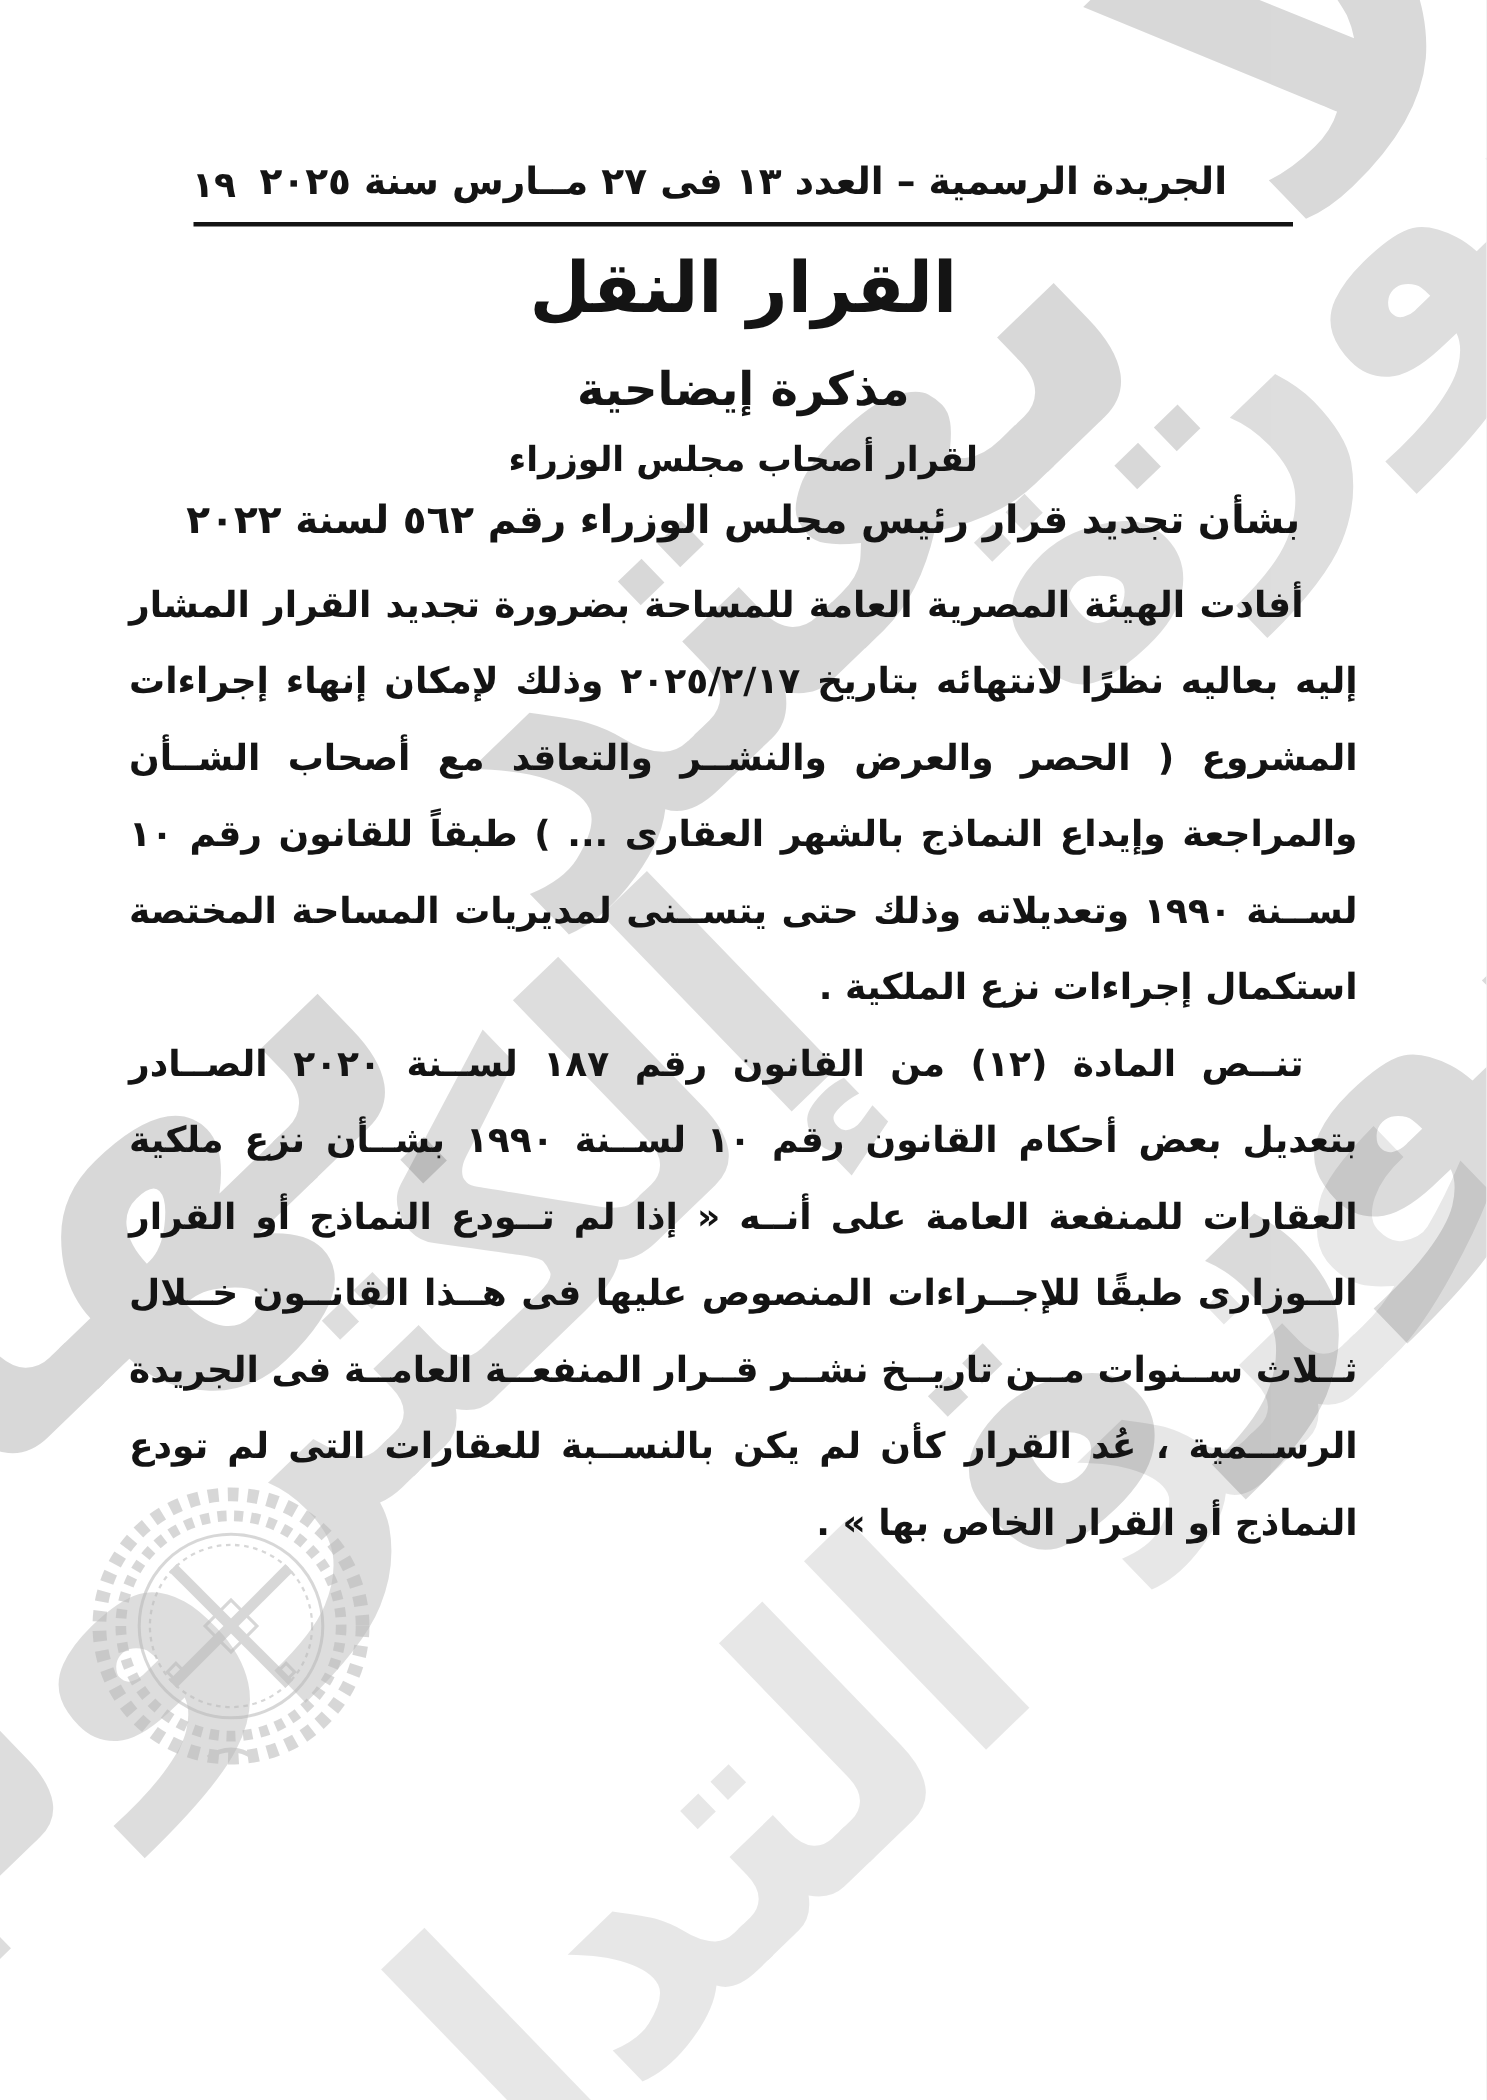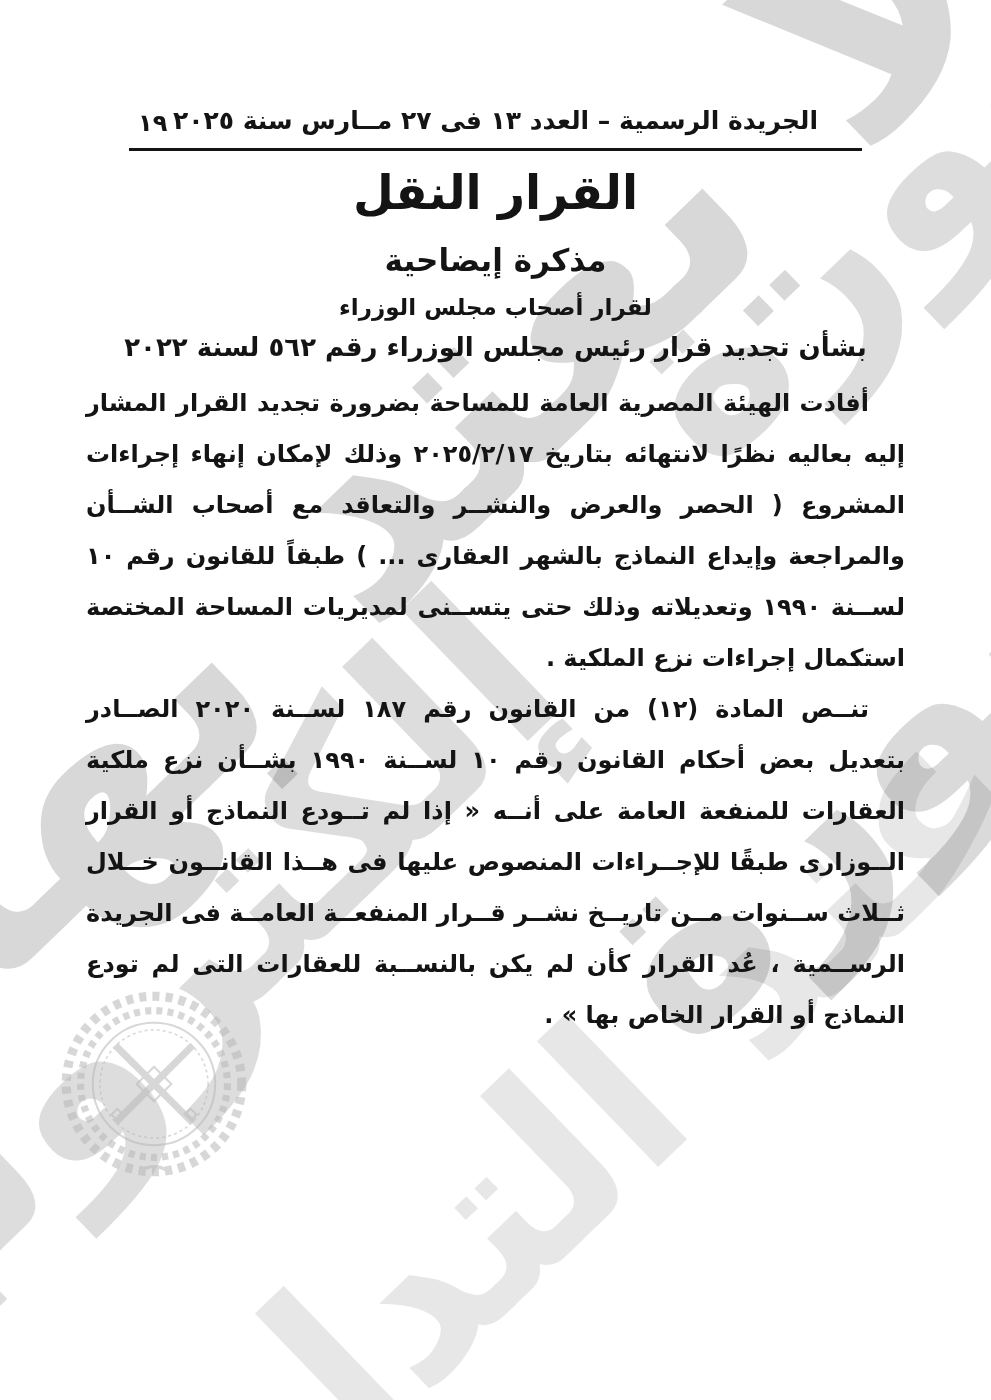--- a/index.html
+++ b/index.html
@@ -30,21 +30,21 @@
   .emblem{position:absolute;left:52px;top:982px;width:204px;height:204px;opacity:.55;}
   
   .content{position:absolute;inset:0;z-index:1;}
   .header-row{position:absolute;top:106px;left:0;right:0;height:42px;}
   .issue-line{
     text-align:center;
     font-size:25px;font-weight:bold;
     letter-spacing:0;
   }
   .page-num{
-    position:absolute;left:138px;top:3px;
+    position:absolute;left:128px;top:3px;
     font-size:24px;font-weight:bold;
   }
   .rule{
     position:absolute;top:148px;left:129px;
     width:733px;height:3px;background:#141414;
   }
   .titles{position:absolute;top:166px;left:0;right:0;text-align:center;}
   .t-ministry{font-size:47px;font-weight:bold;line-height:1.15;}
   .t-memo{font-size:31px;font-weight:bold;margin-top:22px;}
   .t-for{font-size:23px;font-weight:bold;margin-top:16px;}

